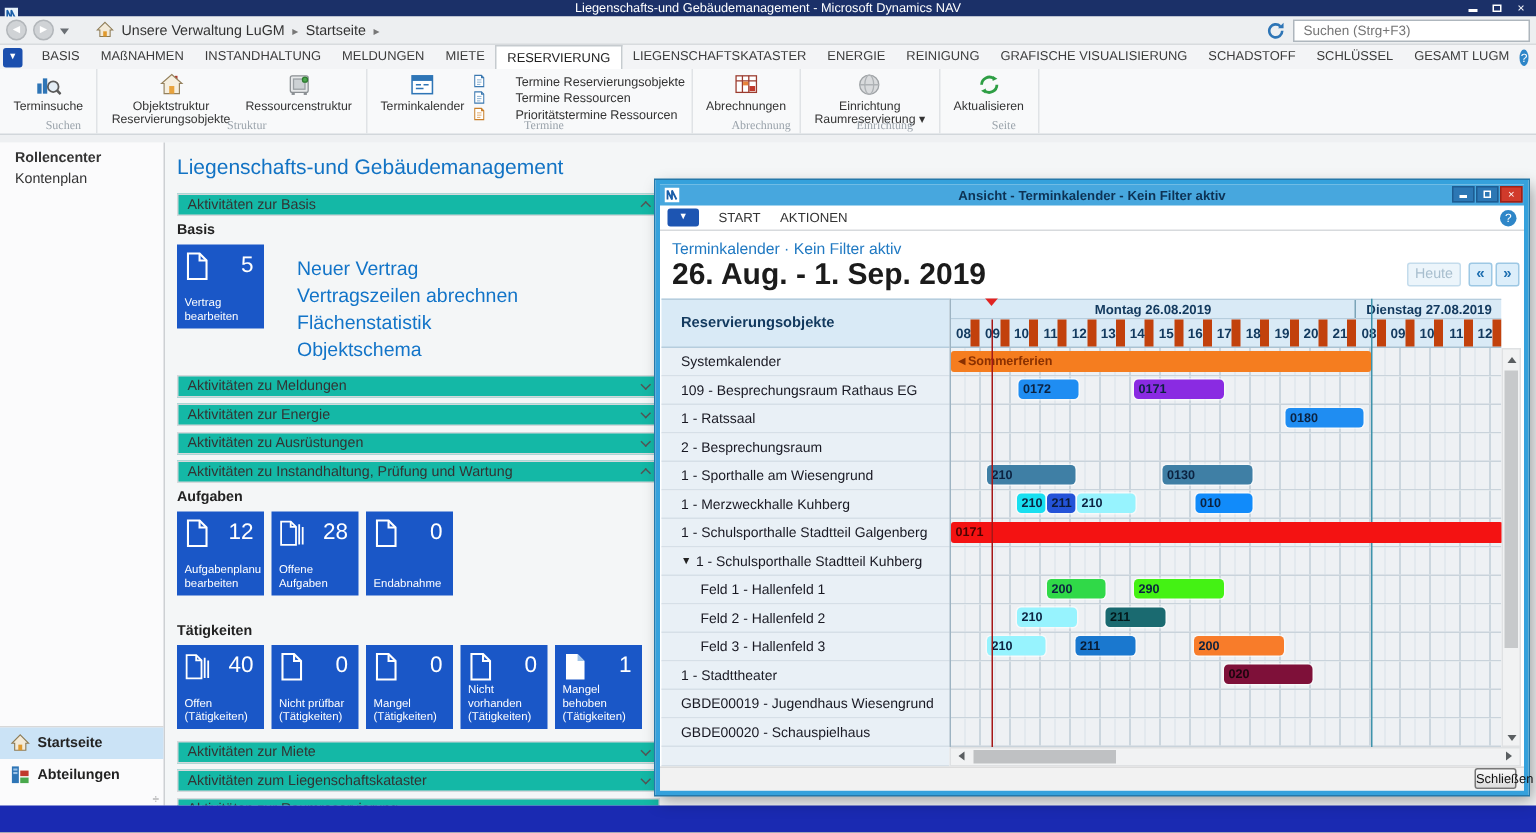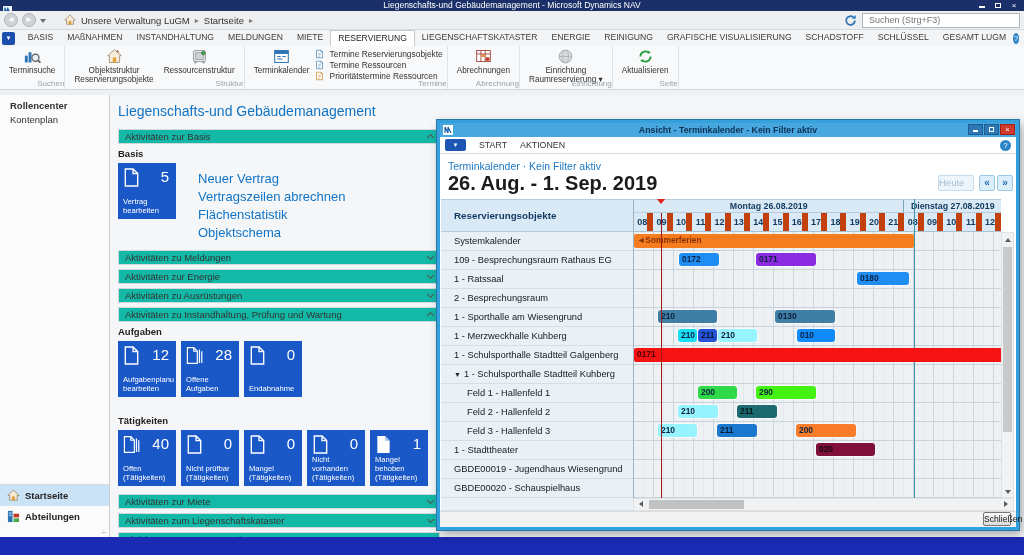--- a/index.html
+++ b/index.html
@@ -31,26 +31,26 @@
   .tabstrip { position:absolute; left:0; top:30px; width:1024px; height:16px; background:#f3f4f6; display:flex; align-items:flex-end; }
   .appbtn { width:24px; height:13px; background:#1b4fae; border-radius:2px; margin:0 6px 1px 2px; color:#fff; font-size:6px; text-align:center; line-height:13px; }
   .tab { font-size:8.6px; color:#3c3c3c; padding:0 7px; line-height:15px; white-space:nowrap; }
   .tab.active { background:#fff; border:1px solid #c6cbcf; border-bottom:none; color:#222; }
   .ts-help { margin-left:auto; margin-right:5px; width:11px; height:11px; border-radius:50%; background:#2e86c8; color:#fff; font-size:8px; text-align:center; line-height:11px; margin-bottom:2px; }
 
   
   .ribbon { position:absolute; left:0; top:46px; width:1024px; height:44px; background:#f8f9fa; border-bottom:1px solid #d2d7db; display:flex; }
   .rgroup { position:relative; border-right:1px solid #e0e3e6; padding:2px 4px 10px; }
   .ritems { display:flex; height:33px; }
-  .rgroup-label { position:absolute; bottom:1px; left:0; width:100%; text-align:right; font-size:8px; color:#9aa3ab; }
+  .rgroup-label { position:absolute; bottom:1px; left:10px; width:100%; text-align:center; font-size:8px; color:#9aa3ab;font-family:Liberation Serif, serif; }
   .rbig { display:flex; flex-direction:column; align-items:center; padding:0 5px; }
   .rbig .icon { width:17px; height:17px; }
   .rlabel { font-size:8.2px; line-height:1.12; color:#333; text-align:center; white-space:pre-line; margin-top:1px; }
   .rstack { display:flex; flex-direction:column; padding-top:1px; }
-  .rsmall { display:flex; align-items:center; gap:6px; font-size:8.4px; color:#333; height:11px; white-space:nowrap; }
+  .rsmall { display:flex; align-items:center; gap:20px; font-size:8.4px; color:#333; height:11px; white-space:nowrap; }
   .rsmall .icon { width:9px; height:10px; }
   .icon svg { width:100%; height:100%; display:block; }
 
   .ribbon-under { position:absolute; left:0; top:90px; width:1024px; height:5px; background:#eef0f2; }
 
   
   .sidebar { position:absolute; left:0; top:95px; width:110px; height:442px; background:#fbfbfc; border-right:1px solid #cdd0d3; }
   .side-top { padding-top:4px; }
   .side-item { height:14px; line-height:14px; padding-left:10px; font-size:9.5px; color:#333; white-space:nowrap; }
   .side-item.sel { font-weight:bold; }
@@ -91,21 +91,21 @@
   .cw-btn { width:15px; height:11px; display:flex; align-items:center; justify-content:center; color:#fff; font-size:7.5px; background:#2c77b4; border:1px solid #1d5c92; }
   .cw-btn.close { background:#d13a2b; border-color:#a02015; }
   .cw-btn .g-min { width:5px; height:2px; margin-top:3px; }
   .cw-btn .g-max { width:5px; height:5px; }
   .cw-menubar { height:17px; background:#fff; border-bottom:1px solid #d7dadd; display:flex; align-items:center; padding-left:5px; }
   .cw-appbtn { width:21px; height:12px; background:#1d55b2; border-radius:2px; color:#fff; font-size:6px; text-align:center; line-height:12px; }
   .cw-menu { font-size:8.8px; color:#333; margin-left:13px; }
   .cw-help { margin-left:auto; margin-right:5px; width:11px; height:11px; border-radius:50%; background:#2e86c8; color:#fff; font-size:8px; text-align:center; line-height:11px; }
   .cw-sub { position:absolute; left:8px; top:37px; font-size:10.5px; color:#2079c2; }
   .cw-heading { position:absolute; left:8px; top:49px; font-size:20px; font-weight:bold; color:#1b1b1b; }
-  .cw-today { position:absolute; right:42px; top:52px; width:36px; height:16px; background:#ecf5fb; border:1px solid #c4dcec; border-radius:2px; color:#a8bece; font-size:9.5px; line-height:14px; }
+  .cw-today { position:absolute; right:42px; top:52px; width:36px; height:16px; background:#ecf5fb; border:1px solid #c4dcec; border-radius:2px; color:#a8bece; font-size:9.5px; text-align:center; line-height:14px; }
   .cw-nav { position:absolute; top:52px; width:16px; height:16px; background:#dceefa; border:1px solid #9dc8e4; border-radius:2px; color:#1f6fb0; font-size:10px; font-weight:bold; text-align:center; line-height:14px; }
   #cw-prev { right:21px; } #cw-next { right:3px; }
 
   .cw-grid { position:absolute; left:1px; top:76px; width:573px; height:299px; }
   .cg-labels { position:absolute; left:0; top:0; width:192px; height:100%; }
   .cg-lab-head { height:33px; background:#d9eaf6; border-bottom:1px solid #b6cddd; border-top:1px solid #b6cddd; display:flex; align-items:center; padding-left:13px; font-size:9.8px; font-weight:bold; color:#12395e; }
   .cg-lab { height:19px; background:#e9f0f6; border-bottom:1px solid #d6dfe7; display:flex; align-items:center; padding-left:13px; font-size:9.3px; color:#181822; white-space:nowrap; overflow:hidden; }
   .cg-lab.indent { padding-left:26px; }
   .cg-lab .expander { font-size:7px; color:#222; margin-right:3px; }
   .cg-time { position:absolute; left:192px; top:0; width:368px; height:100%; overflow:hidden; border-left:1px solid #9db3c2; }

